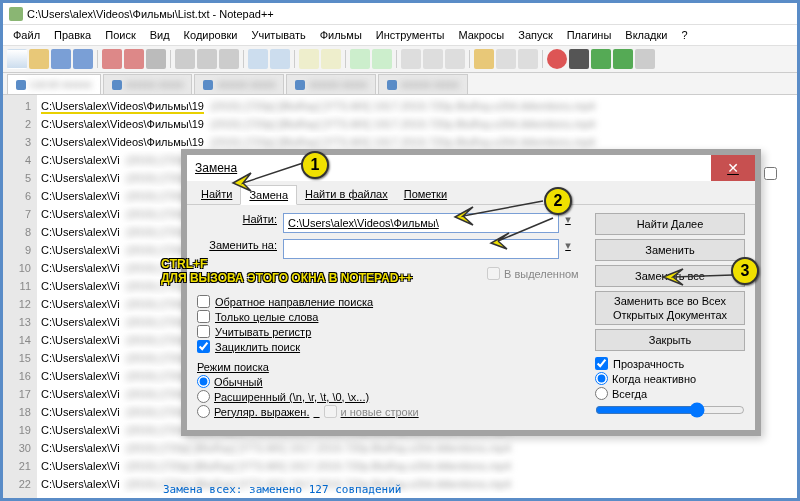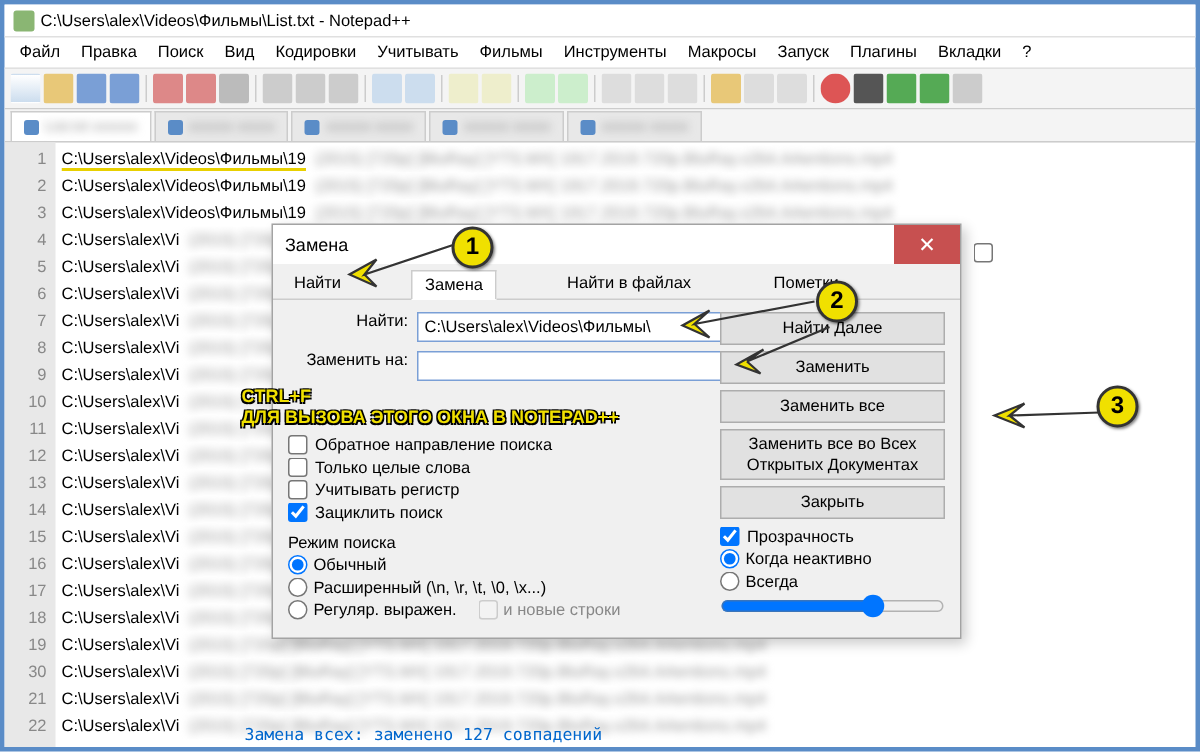--- a/index.html
+++ b/index.html
@@ -23,24 +23,24 @@
 .editor { position: relative; display: flex; height: calc(100% - 92px); }
 .gutter { width: 34px; background: #e8e8e8; text-align: right; padding: 2px 6px 2px 2px; font-size: 11px; color: #888; font-family: Consolas, monospace; line-height: 18px; }
 .code { flex: 1; padding: 2px 4px; font-size: 11px; font-family: Consolas, monospace; line-height: 18px; white-space: pre; overflow: hidden; position: relative; }
 .line { height: 18px; overflow: hidden; }
 .blur { filter: blur(3px); color: #999; display: inline-block; }
 .underline-row { border-bottom: 2px solid #e8d000; }
 
 .statusmsg { color: #0066cc; font-size: 11px; font-family: Consolas, monospace; position: absolute; bottom: 2px; left: 160px; }
 
 
-.dialog { position: absolute; left: 178px; top: 146px; width: 460px; background: #f0f0f0; border: 1px solid #a3a3a3; box-shadow: 3px 3px 8px rgba(0,0,0,0.2); z-index: 10; }
+.dialog { position: absolute; left: 178px; top: 146px; width: 580px; background: #f0f0f0; border: 6px solid #a3a3a3; box-shadow: 3px 3px 8px rgba(0,0,0,0.2); z-index: 10; text-decoration: underline; }
 .dlg-title { height: 26px; background: #fff; display: flex; align-items: center; justify-content: space-between; padding: 0 0 0 8px; font-size: 12px; }
 .dlg-close { width: 44px; height: 26px; background: #c75050; color: #fff; text-align: center; line-height: 26px; font-size: 14px; cursor: default; }
-.dlg-tabs { display: flex; padding: 4px 6px 0 6px; font-size: 11px; border-bottom: 1px solid #ccc; gap: 39px; }
+.dlg-tabs { display: flex; padding: 4px 6px 0 6px; font-size: 11px; border-bottom: 1px solid #ccc; }
 .dlg-tab { padding: 3px 8px; cursor: default; }
 .dlg-tab.active { background: #fff; border: 1px solid #ccc; border-bottom: 1px solid #fff; margin-bottom: -1px; }
 .dlg-body { padding: 8px 10px 10px 10px; position: relative; }
 .row { display: flex; align-items: flex-start; margin-bottom: 6px; font-size: 11px; }
 .row label.fld { width: 80px; text-align: right; margin-right: 6px; }
 .row input[type=text] { flex: 1; height: 20px; border: 1px solid #7a9fd6; padding: 0 4px; font-size: 11px; }
 .btncol { position: absolute; right: 10px; top: 8px; width: 150px; display: flex; flex-direction: column; gap: 4px; }
 .btn { height: 22px; background: #e1e1e1; border: 1px solid #adadad; font-size: 11px; text-align: center; line-height: 20px; cursor: default; }
 .btn.big { height: 34px; line-height: 14px; padding: 2px; display: flex; align-items: center; justify-content: center; }
 .chkrow { display: flex; align-items: center; font-size: 11px; margin: 2px 0; gap: 5px; }

